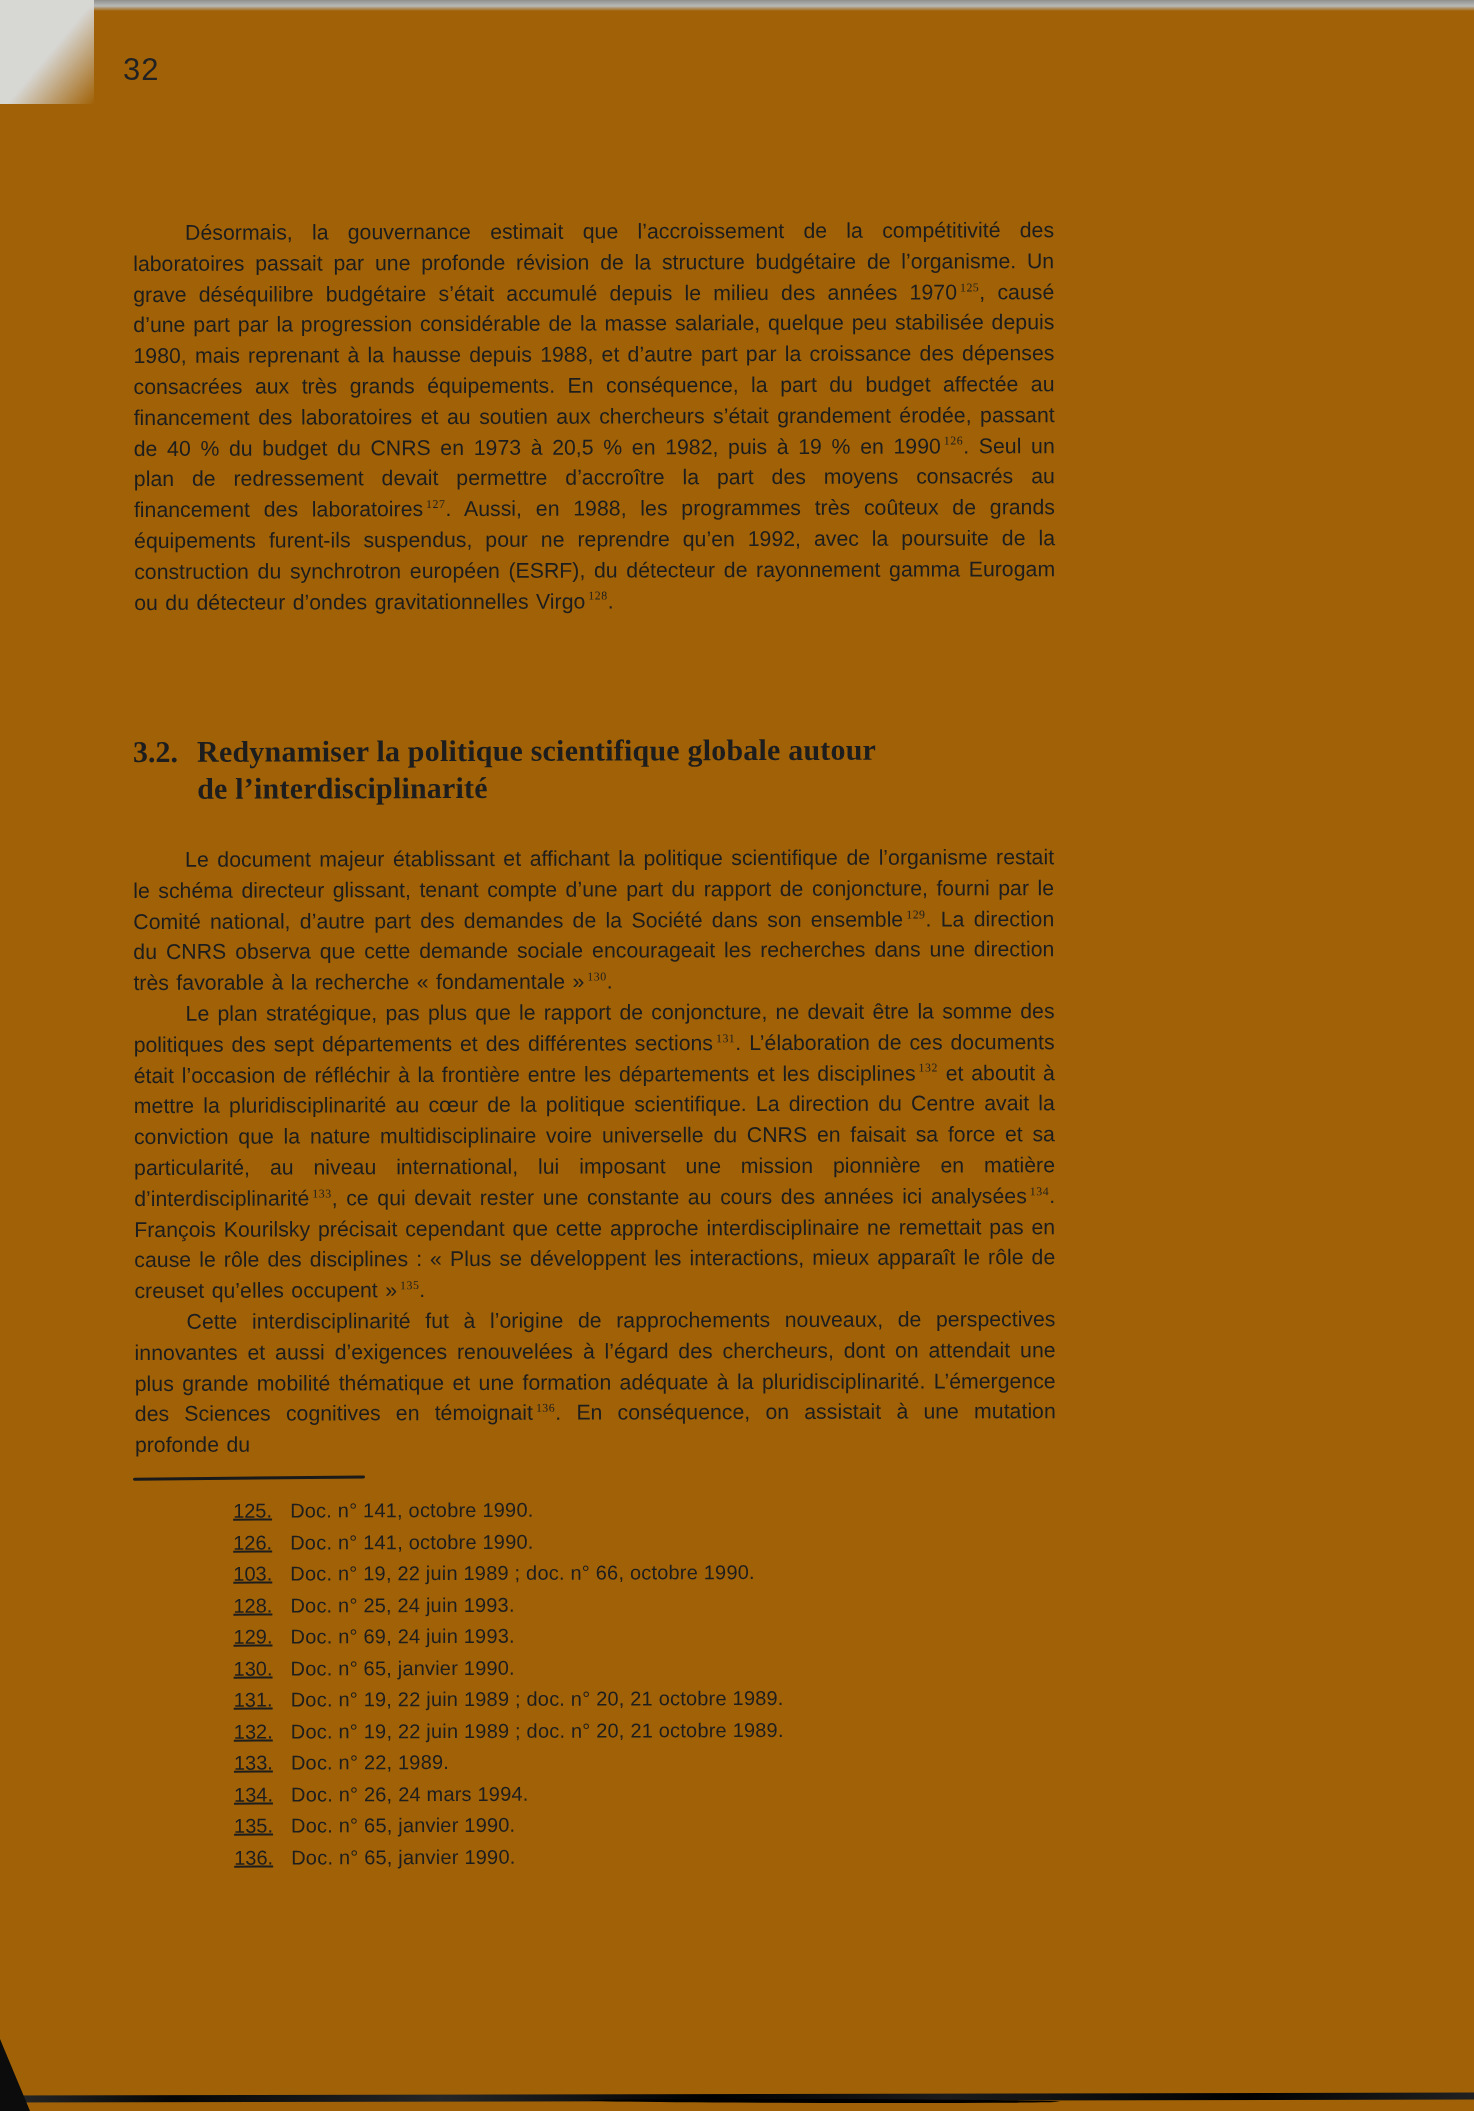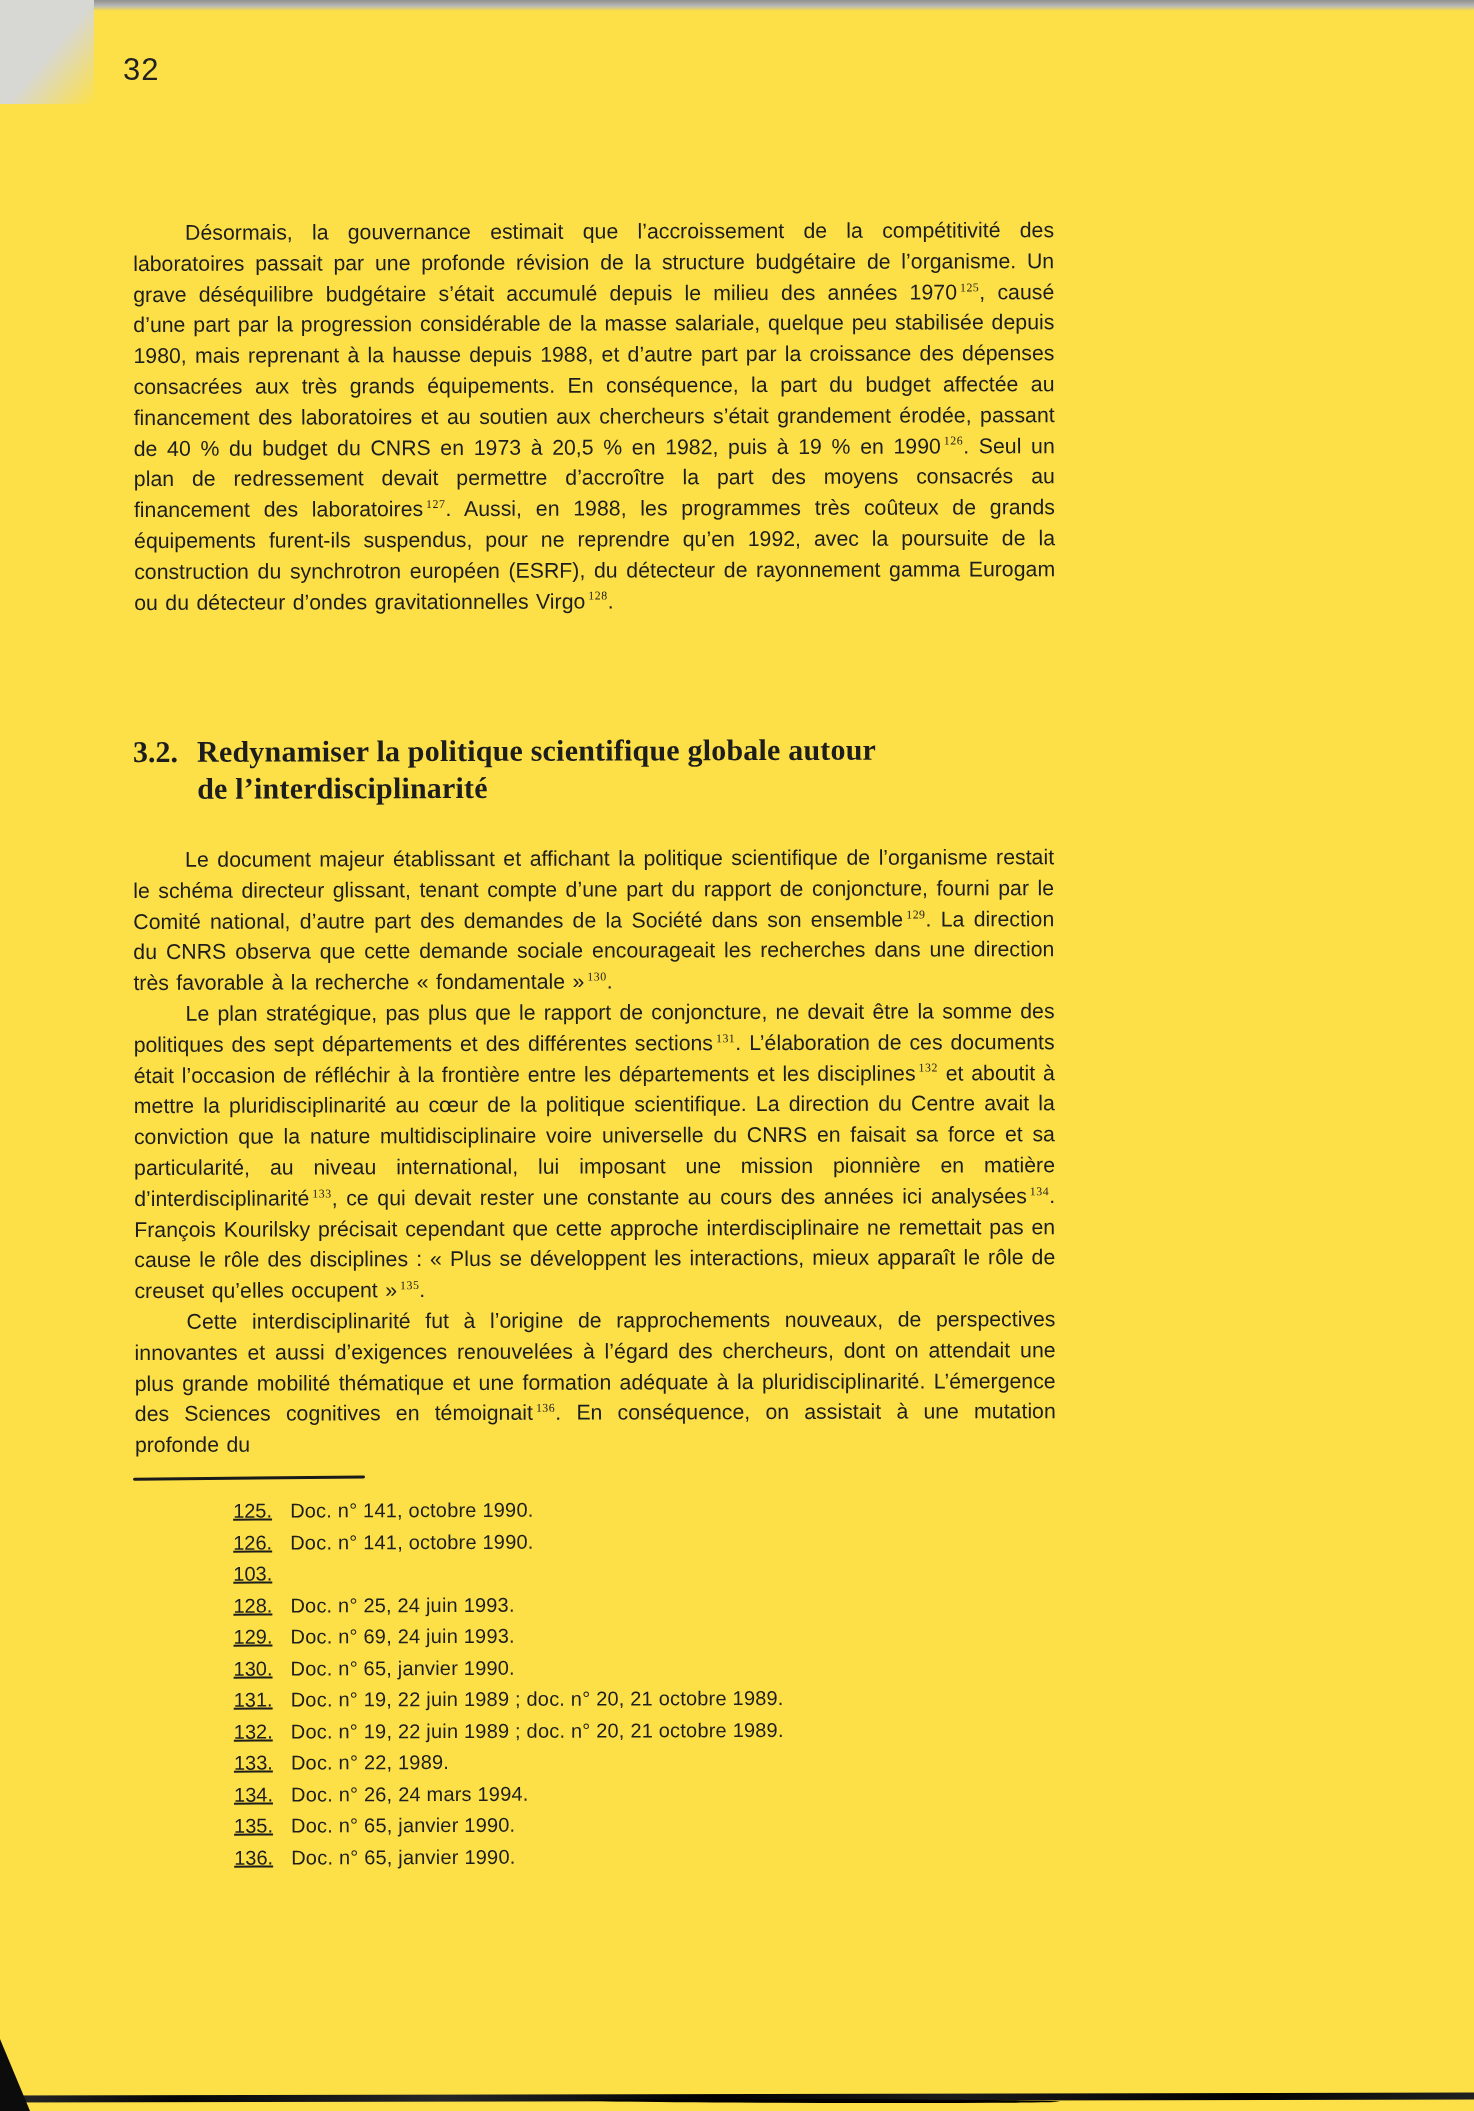--- a/index.html
+++ b/index.html
@@ -1,20 +1,20 @@
 <!DOCTYPE html>
 <html lang="fr"><head>
 <meta charset="utf-8">
 <style>
   html, body { margin: 0; padding: 0; background: #ffffff; }
   .page {
     position: relative;
     width: 1474px;
     height: 2111px;
-    background: #fde047;
+    background: #a16207;
     overflow: hidden;
     font-family: "Liberation Sans", sans-serif;
     color: #1d1d1d;
   }
 
   
   .scan-top-band {
     position: absolute; top: 0; left: 0; width: 100%; height: 11px;
     background: linear-gradient(180deg, #8f8f8d 0%, #b9b9b7 55%, rgba(252,252,250,0) 100%);
   }
@@ -142,20 +142,21 @@
         <div class="fn-row">
           <span class="fn-num">125.</span>
           <span class="fn-text">Doc. n° 141, octobre 1990.</span>
         </div>
         <div class="fn-row">
           <span class="fn-num">126.</span>
           <span class="fn-text">Doc. n° 141, octobre 1990.</span>
         </div>
         <div class="fn-row">
           <span class="fn-num">103.</span>
+          <span class="fn-text">Doc. n° 19, 22 juin 1989 ; doc. n° 66, octobre 1990.</span>
         </div>
         <div class="fn-row">
           <span class="fn-num">128.</span>
           <span class="fn-text">Doc. n° 25, 24 juin 1993.</span>
         </div>
         <div class="fn-row">
           <span class="fn-num">129.</span>
           <span class="fn-text">Doc. n° 69, 24 juin 1993.</span>
         </div>
         <div class="fn-row">

